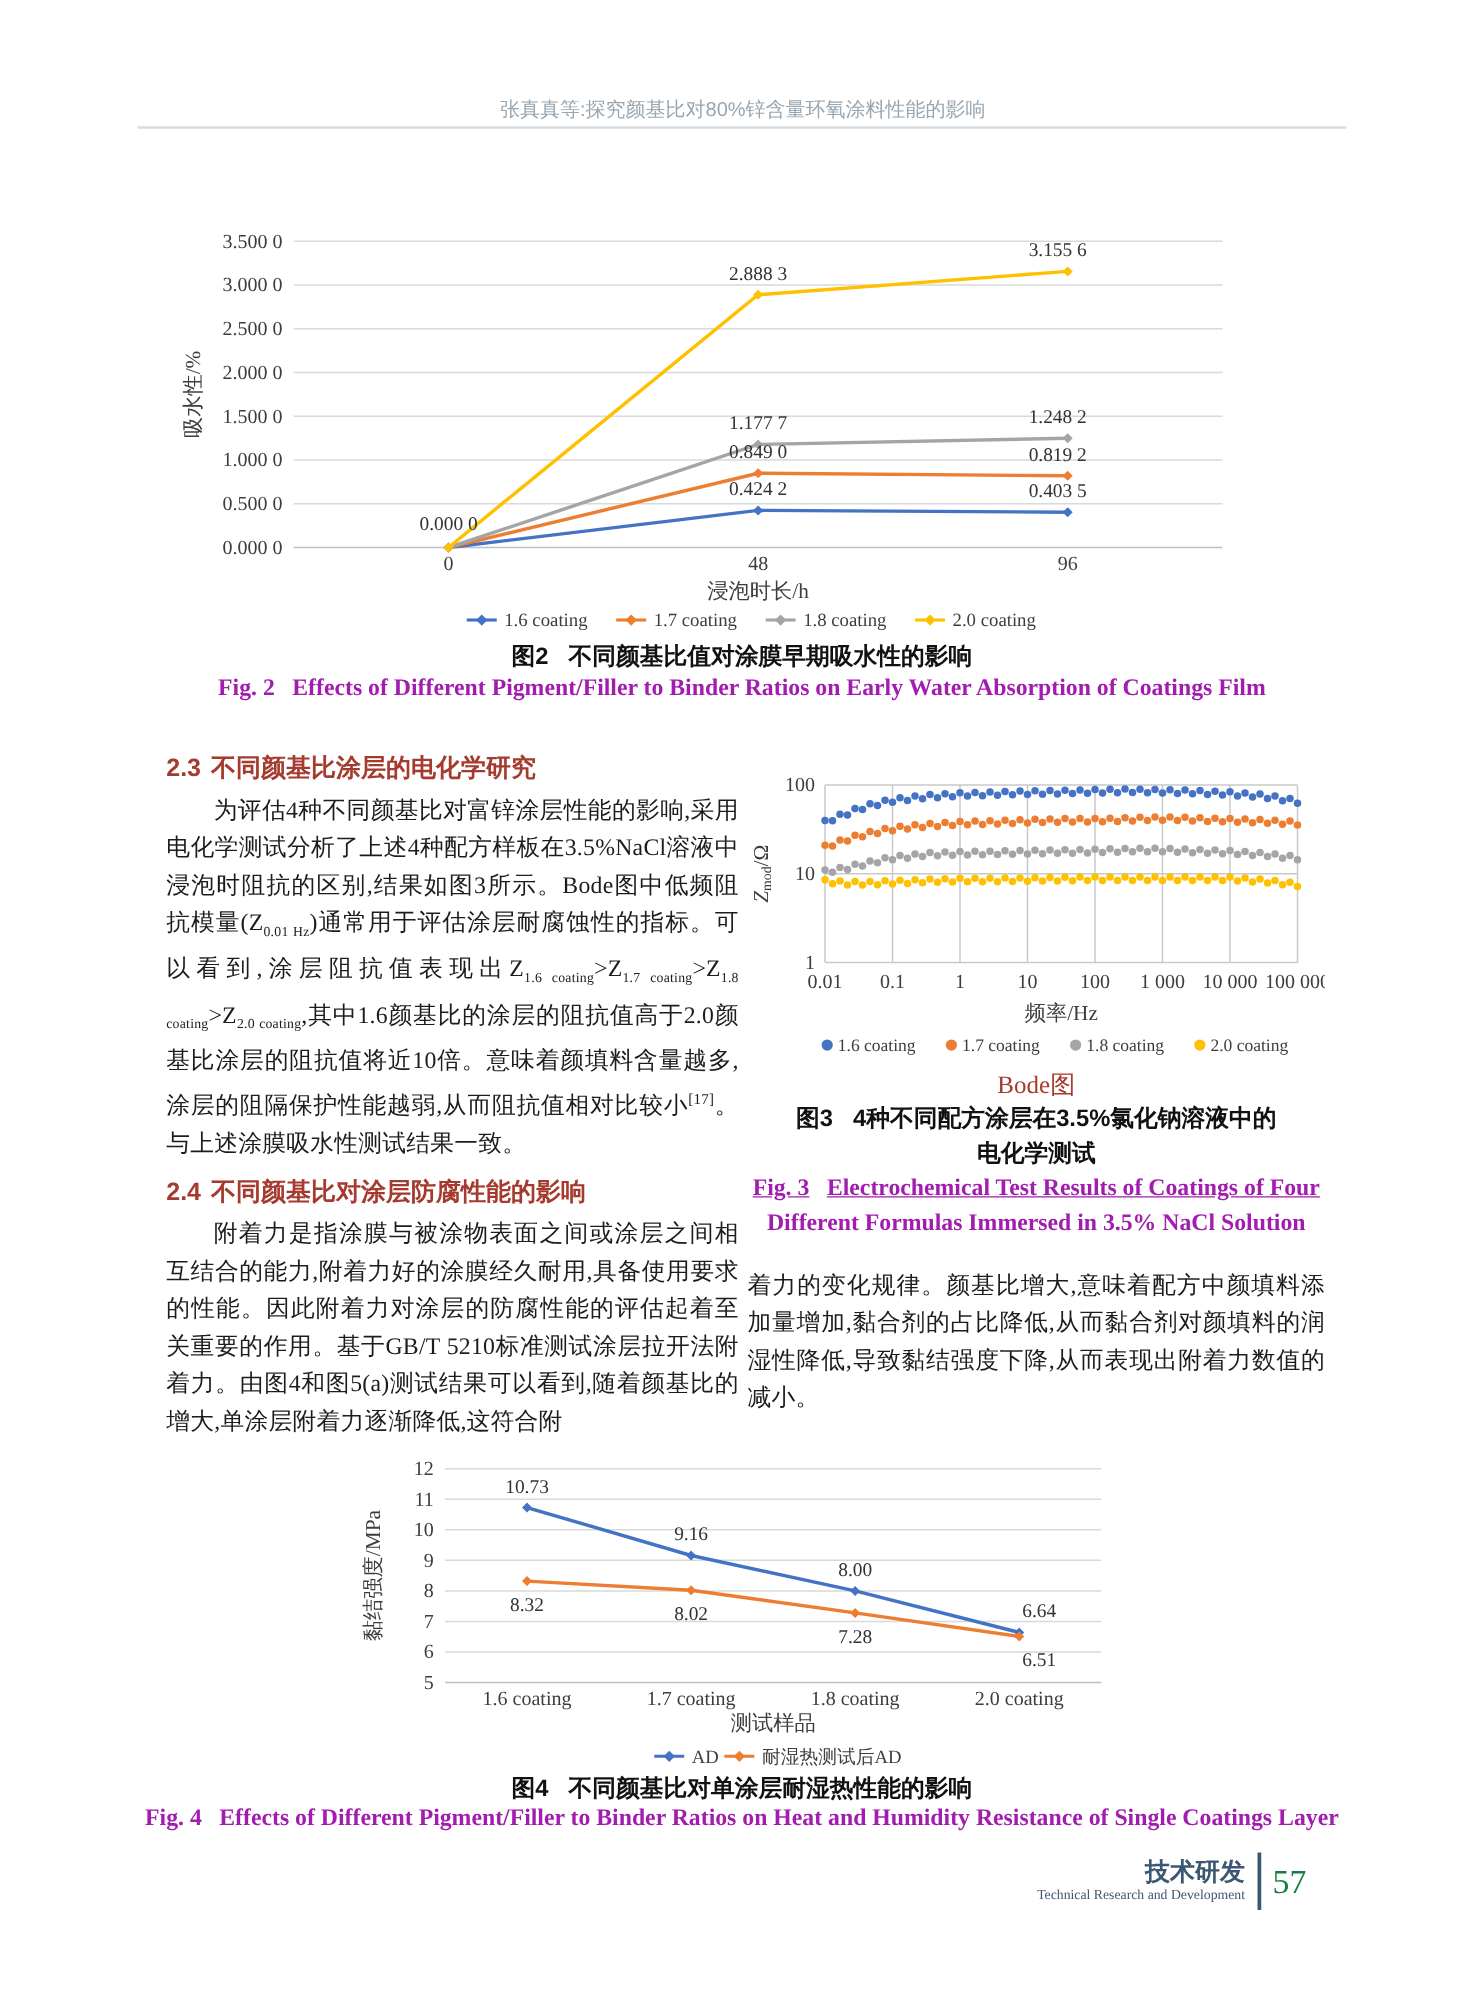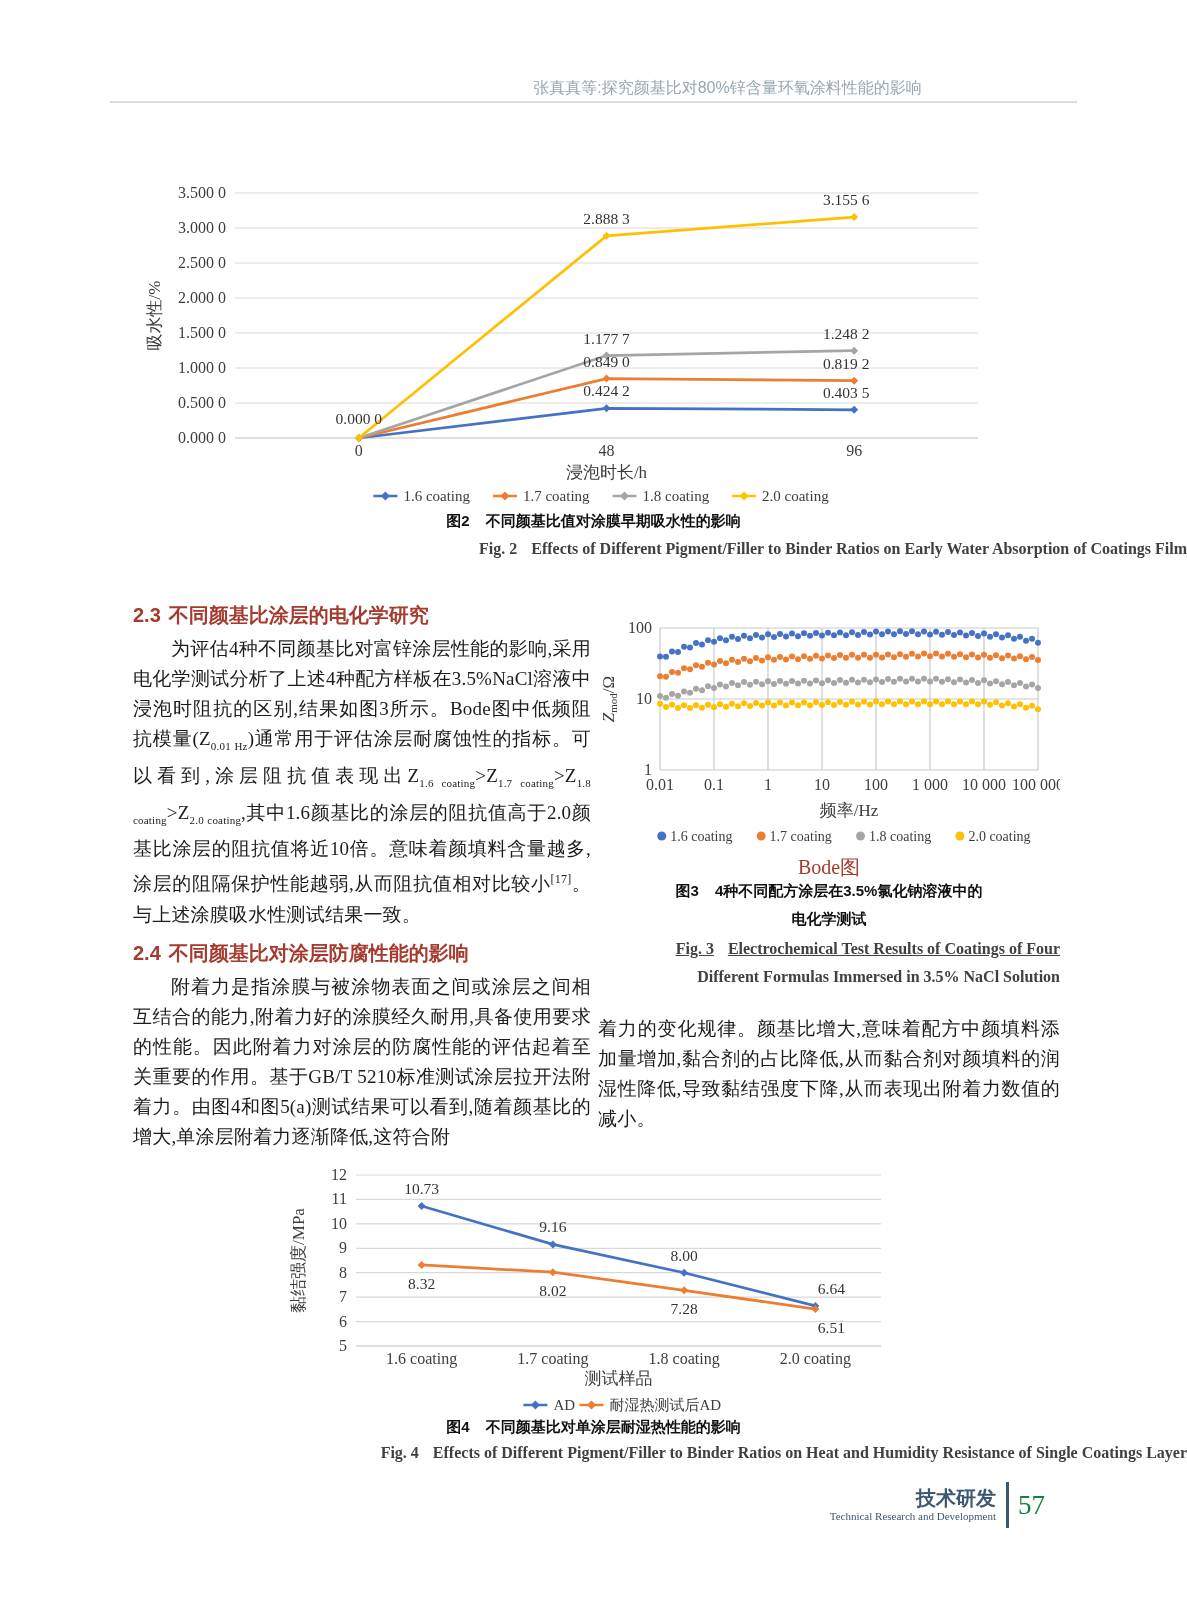--- a/index.html
+++ b/index.html
@@ -1,29 +1,29 @@
 <!DOCTYPE html>
 <html lang="zh"><head>
 <meta charset="utf-8">
 <style>
   html,body{margin:0;padding:0;background:#ffffff;}
   #page{position:relative;width:1187px;height:1600px;background:#ffffff;overflow:hidden;
         font-family:"Liberation Serif","DejaVu Serif",serif;color:#1c1c1c;}
   .abs{position:absolute;}
-  .hdr{font-family:"Liberation Sans","DejaVu Sans",sans-serif;font-size:16px;color:#97a6b1;text-align:center;}
+  .hdr{font-family:"Liberation Sans","DejaVu Sans",sans-serif;font-size:16px;color:#97a6b1;text-align:left;}
   .rule{height:2px;background:#d9dde0;}
   .body-text{font-size:19px;line-height:30px;text-align:justify;letter-spacing:.2px;}
   .indent{text-indent:2em;}
   .sec-h{font-family:"Liberation Sans","DejaVu Sans",sans-serif;font-weight:bold;font-size:20px;color:#a53b2e;line-height:30px;}
   .sec-h .num{margin-right:8px;}
   sub.z{font-size:11px;}
   sup.r{font-size:12px;}
-  .cap-cn{font-family:"Liberation Sans","DejaVu Sans",sans-serif;font-weight:bold;font-size:15px;text-align:center;width:100%;color:#111;}
+  .cap-cn{font-family:"Liberation Sans","DejaVu Sans",sans-serif;font-weight:bold;font-size:19px;text-align:center;width:100%;color:#111;}
   .cap-cn .lbl{margin-right:16px;}
-  .cap-en{font-weight:bold;font-size:16px;text-align:right;width:100%;color:#404040;}
+  .cap-en{font-weight:bold;font-size:19px;text-align:center;width:100%;color:#a21caf;}
   .cap-en .lbl{margin-right:14px;}
   .bode-sub{font-size:20px;color:#a53b2e;text-align:center;width:462px;}
   .footer{display:flex;align-items:center;}
   .footer .blk{text-align:right;color:#3c5771;}
   .footer .cn{font-family:"Liberation Sans","DejaVu Sans",sans-serif;font-weight:bold;font-size:20px;line-height:22px;}
   .footer .en{font-size:11px;line-height:14px;}
   .footer .bar{width:3px;height:46px;background:#3c5771;margin:0 9px 0 10px;}
   .footer .pg{font-size:27px;color:#15803d;}
   svg text{font-family:"Liberation Serif","DejaVu Serif",serif;}
 </style>

